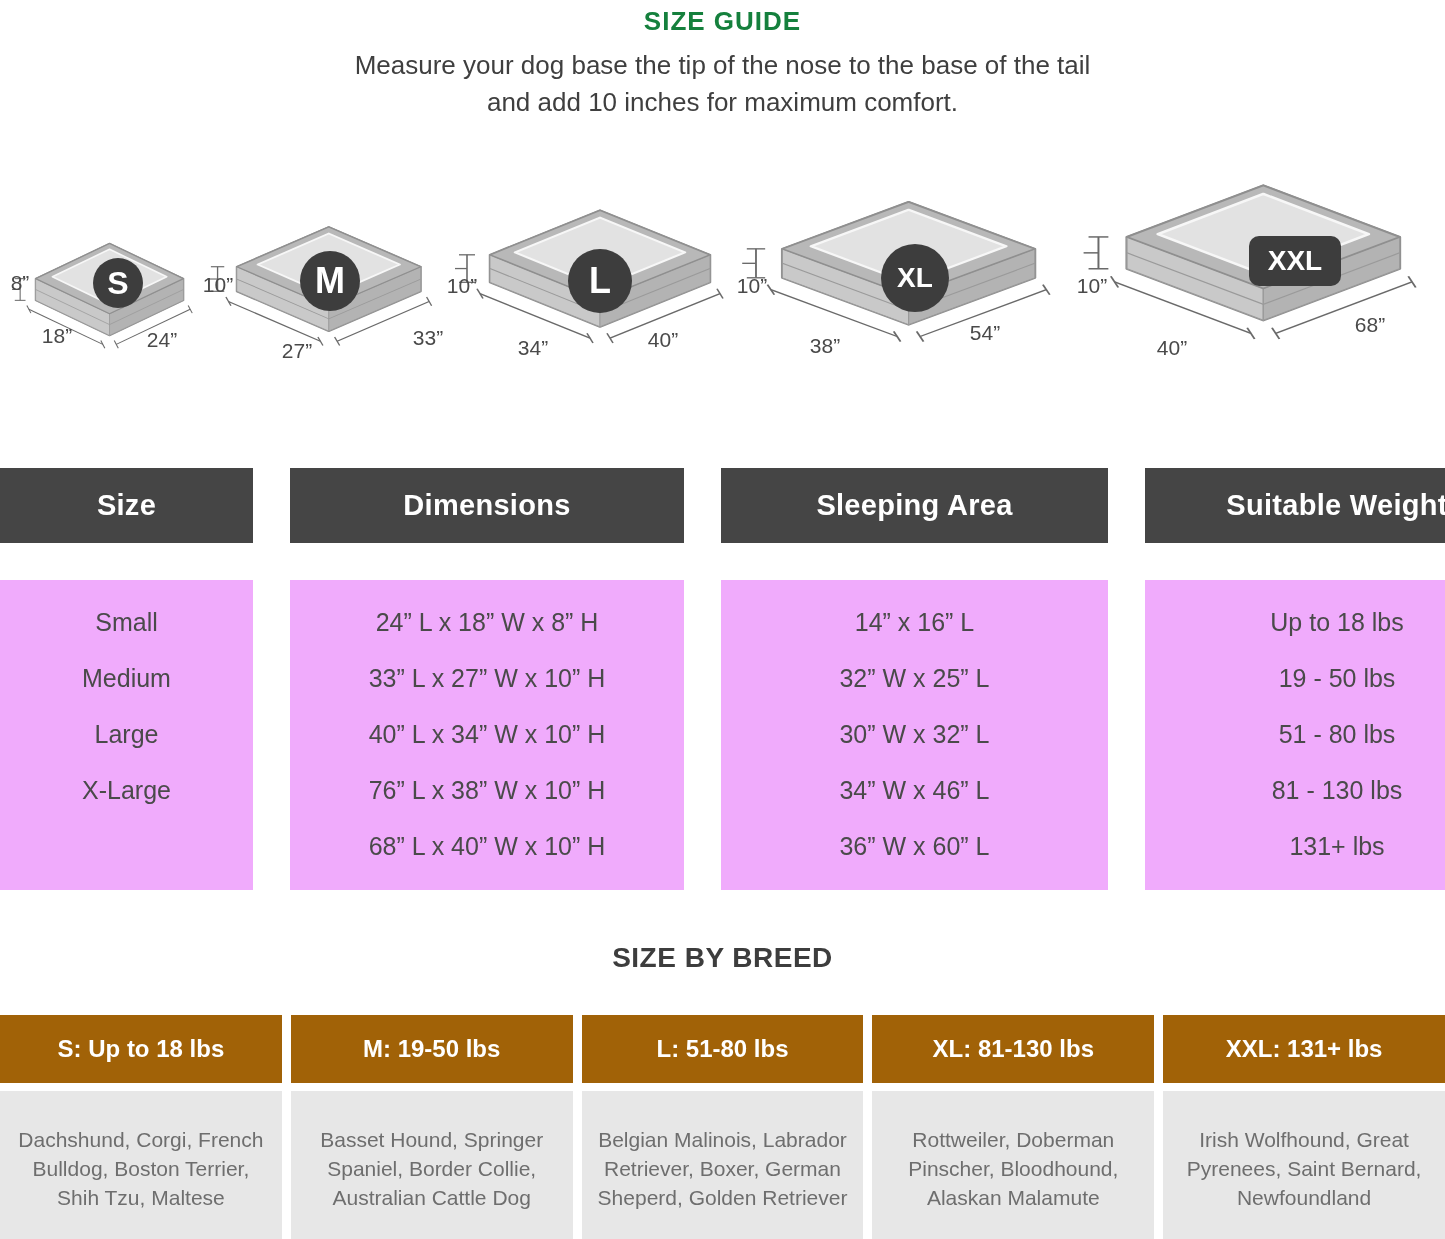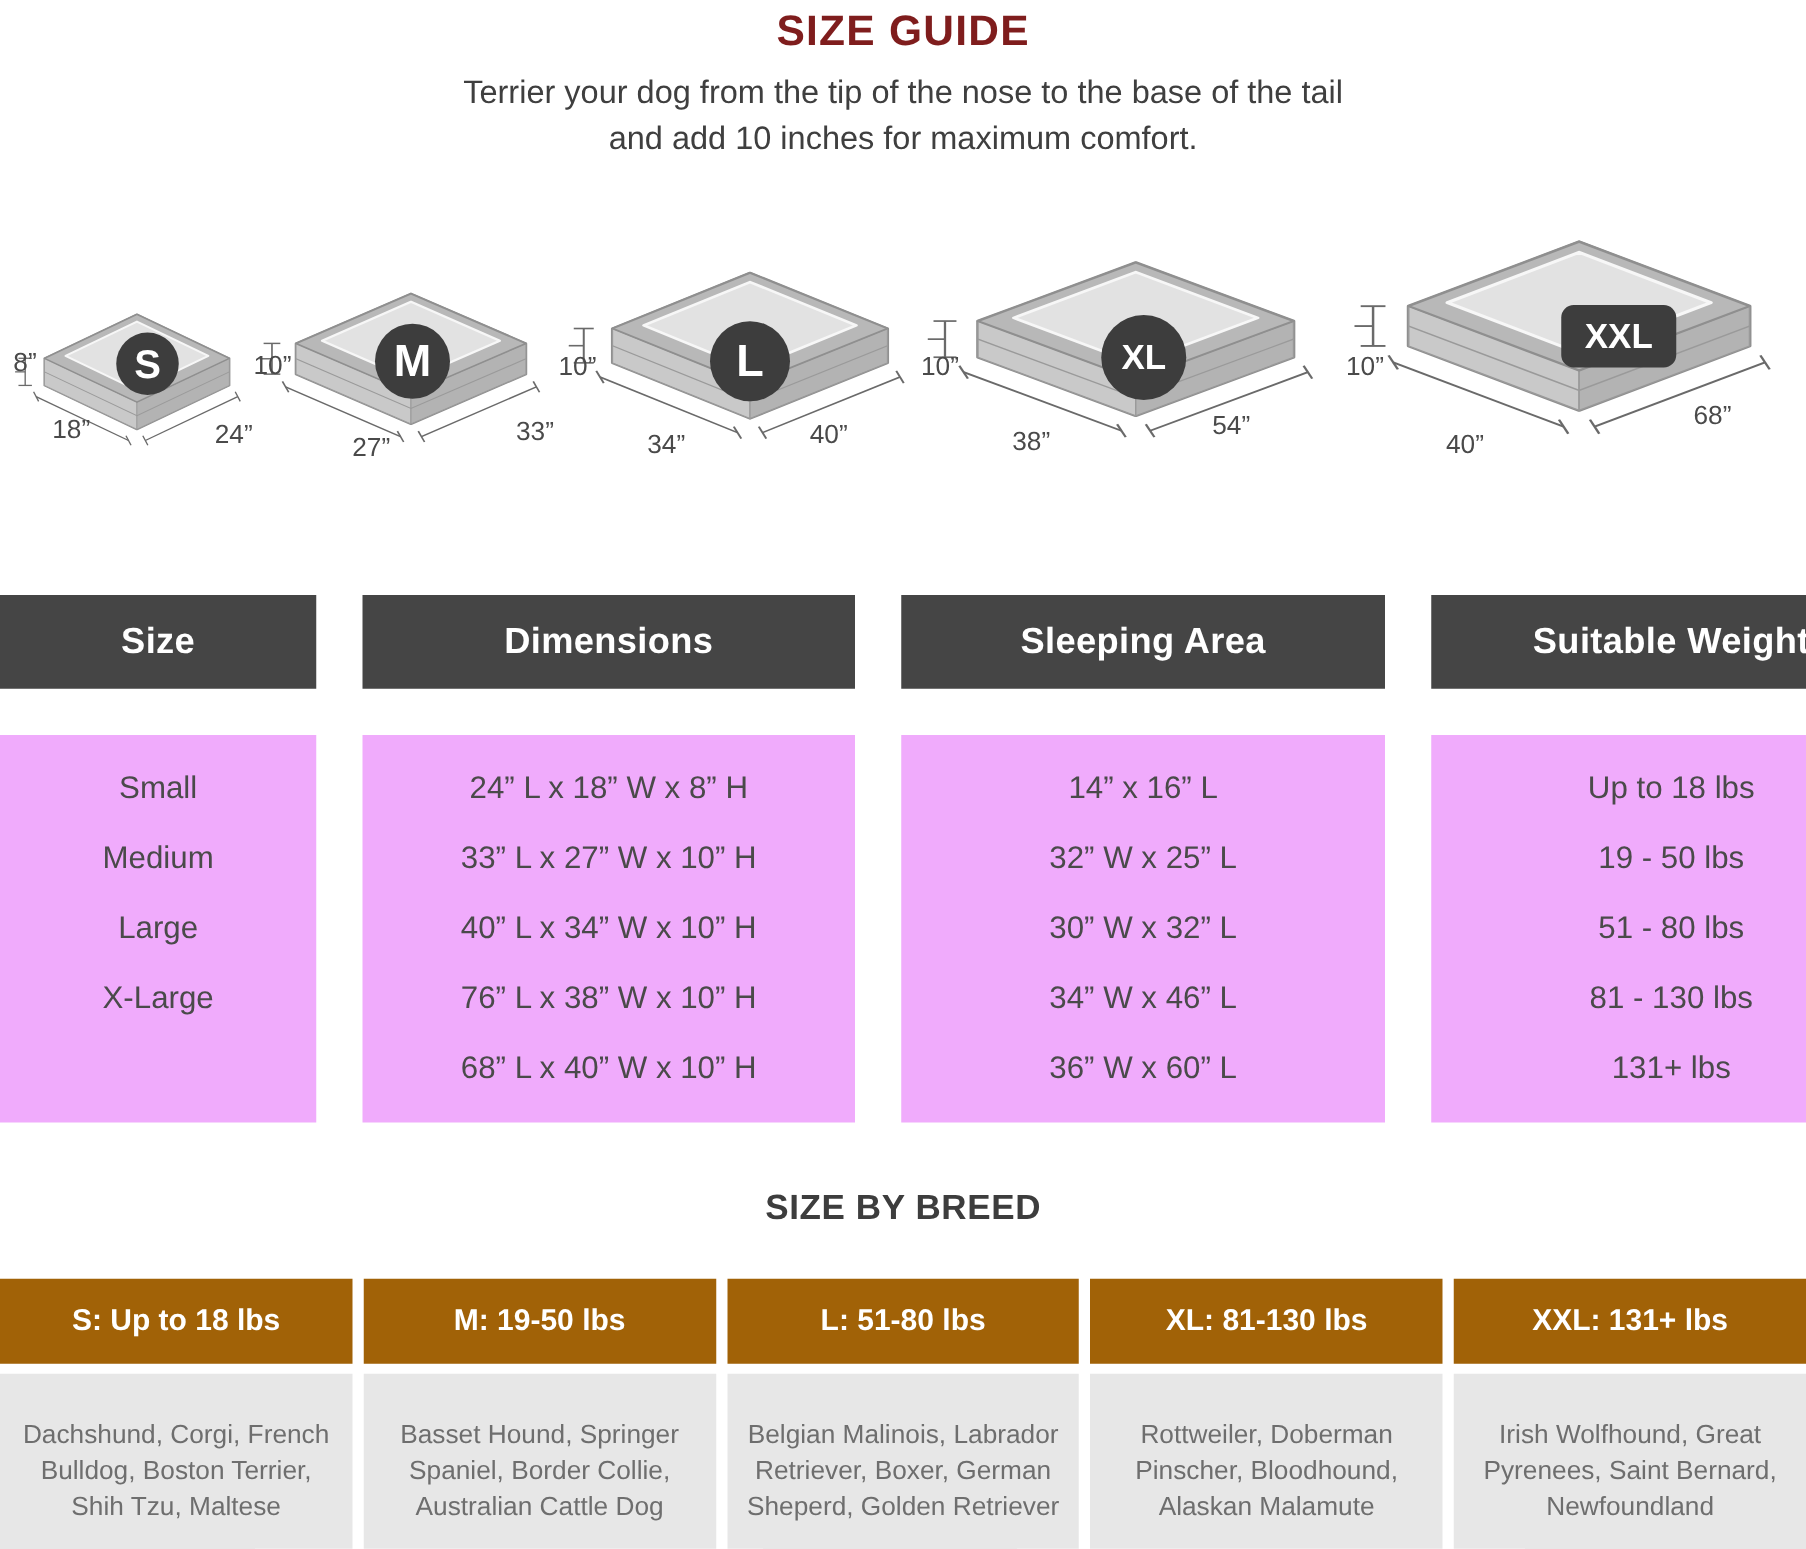--- a/index.html
+++ b/index.html
@@ -1,21 +1,21 @@
 <!DOCTYPE html>
 <html><head>
 <meta charset="utf-8">
 <style>
   html,body{margin:0;padding:0;background:#ffffff;}
   body{width:1445px;height:1239px;overflow:hidden;font-family:"Liberation Sans",sans-serif;}
   .page{width:1445px;height:1239px;position:relative;}
 
   
   .hdr{text-align:center;padding-top:6px;}
-  .hdr h1{margin:0;font-size:34px;font-weight:700;color:#7f1d1d;letter-spacing:1px;}
+  .hdr h1{margin:0;font-size:26px;font-weight:700;color:#15803d;letter-spacing:1px;}
   .hdr .sub{margin:10px 0 0 0;font-size:26px;color:#3f3f3f;line-height:37px;font-weight:400;}
 
   
   .beds{position:relative;height:260px;margin-top:12px;}
   .bed{position:absolute;}
   .bed svg{width:100%;height:100%;display:block;overflow:visible;}
   .bed-s  {left:2px;   top:85px; width:205px;height:150px;}
   .bed-m  {left:195px; top:65px; width:255px;height:170px;}
   .bed-l  {left:440px; top:45px; width:305px;height:190px;}
   .bed-xl {left:725px; top:35px; width:350px;height:200px;}
@@ -23,21 +23,21 @@
 
   .badge{position:absolute;transform:translate(-50%,-50%);background:#3d3d3d;color:#ffffff;
          display:flex;align-items:center;justify-content:center;font-weight:700;border-radius:50%;}
   .bed-s  .badge{left:116px;top:65px; width:50px;height:50px;font-size:32px;}
   .bed-m  .badge{left:135px;top:83px; width:60px;height:60px;font-size:36px;}
   .bed-l  .badge{left:160px;top:103px;width:64px;height:64px;font-size:36px;}
   .bed-xl .badge{left:190px;top:110px;width:68px;height:68px;font-size:28px;}
   .bed-xxl .badge{left:230px;top:113px;width:92px;height:50px;font-size:28px;border-radius:10px;}
 
   .dim{position:absolute;transform:translate(-50%,-50%);font-size:21px;color:#4a4a4a;white-space:nowrap;}
-  .bed-s  .dim-h{left:18px;top:65px;}  .bed-s  .dim-w{left:55px;top:118px;}  .bed-s  .dim-l{left:160px;top:122px;margin-left:25px;}
+  .bed-s  .dim-h{left:18px;top:65px;}  .bed-s  .dim-w{left:55px;top:118px;}  .bed-s  .dim-l{left:160px;top:122px;}
   .bed-m  .dim-h{left:23px;top:87px;}  .bed-m  .dim-w{left:102px;top:153px;} .bed-m  .dim-l{left:233px;top:140px;}
   .bed-l  .dim-h{left:22px;top:108px;} .bed-l  .dim-w{left:93px;top:170px;}  .bed-l  .dim-l{left:223px;top:162px;}
   .bed-xl .dim-h{left:27px;top:118px;} .bed-xl .dim-w{left:100px;top:178px;} .bed-xl .dim-l{left:260px;top:165px;}
   .bed-xxl .dim-h{left:27px;top:138px;}.bed-xxl .dim-w{left:107px;top:200px;}.bed-xxl .dim-l{left:305px;top:177px;}
 
   
   .size-table{display:grid;grid-template-columns:253px 394px 387px 384px;column-gap:9px;row-gap:8px;
               margin-top:75px;gap:37px;}
   .size-table .th{height:75px;background:#454545;color:#ffffff;display:flex;align-items:center;
                   justify-content:center;font-size:29px;font-weight:700;letter-spacing:.3px;}
@@ -54,21 +54,21 @@
   .breed-table .tb{background:#e7e7e7;height:176px;box-sizing:border-box;padding:34px 16px 0 16px;
                    font-size:21px;line-height:29px;color:#6e6e6e;text-align:center;}
 </style>
 </head>
 <body>
 
 <div class="page">
 
   <div class="hdr">
     <h1>SIZE GUIDE</h1>
-    <p class="sub"><span>Terrier your dog from the tip of the nose to the base of the tail</span><br><span>and add 10 inches for maximum comfort.</span></p>
+    <p class="sub"><span>Measure your dog base the tip of the nose to the base of the tail</span><br><span>and add 10 inches for maximum comfort.</span></p>
   </div>
 
   <div class="beds">
 
     <figure class="bed bed-s" style="margin:0">
       <svg viewBox="-45 0 305 235" preserveAspectRatio="none">
         <path d="M5 95 L115 40 L225 95 L225 129 L115 184 L5 129 Z" fill="#bdbdbd" stroke="#8f8f8f" stroke-width="2.5" stroke-linejoin="round"></path>
         <path d="M5 95 L115 150 L115 184 L5 129 Z" fill="#c9c9c9" stroke="#9a9a9a" stroke-width="1"></path>
         <path d="M115 150 L225 95 L225 129 L115 184 Z" fill="#b3b3b3" stroke="#9a9a9a" stroke-width="1"></path>
         <path d="M5 112 L115 167 L225 112" fill="none" stroke="#9a9a9a" stroke-width="1.2"></path>

